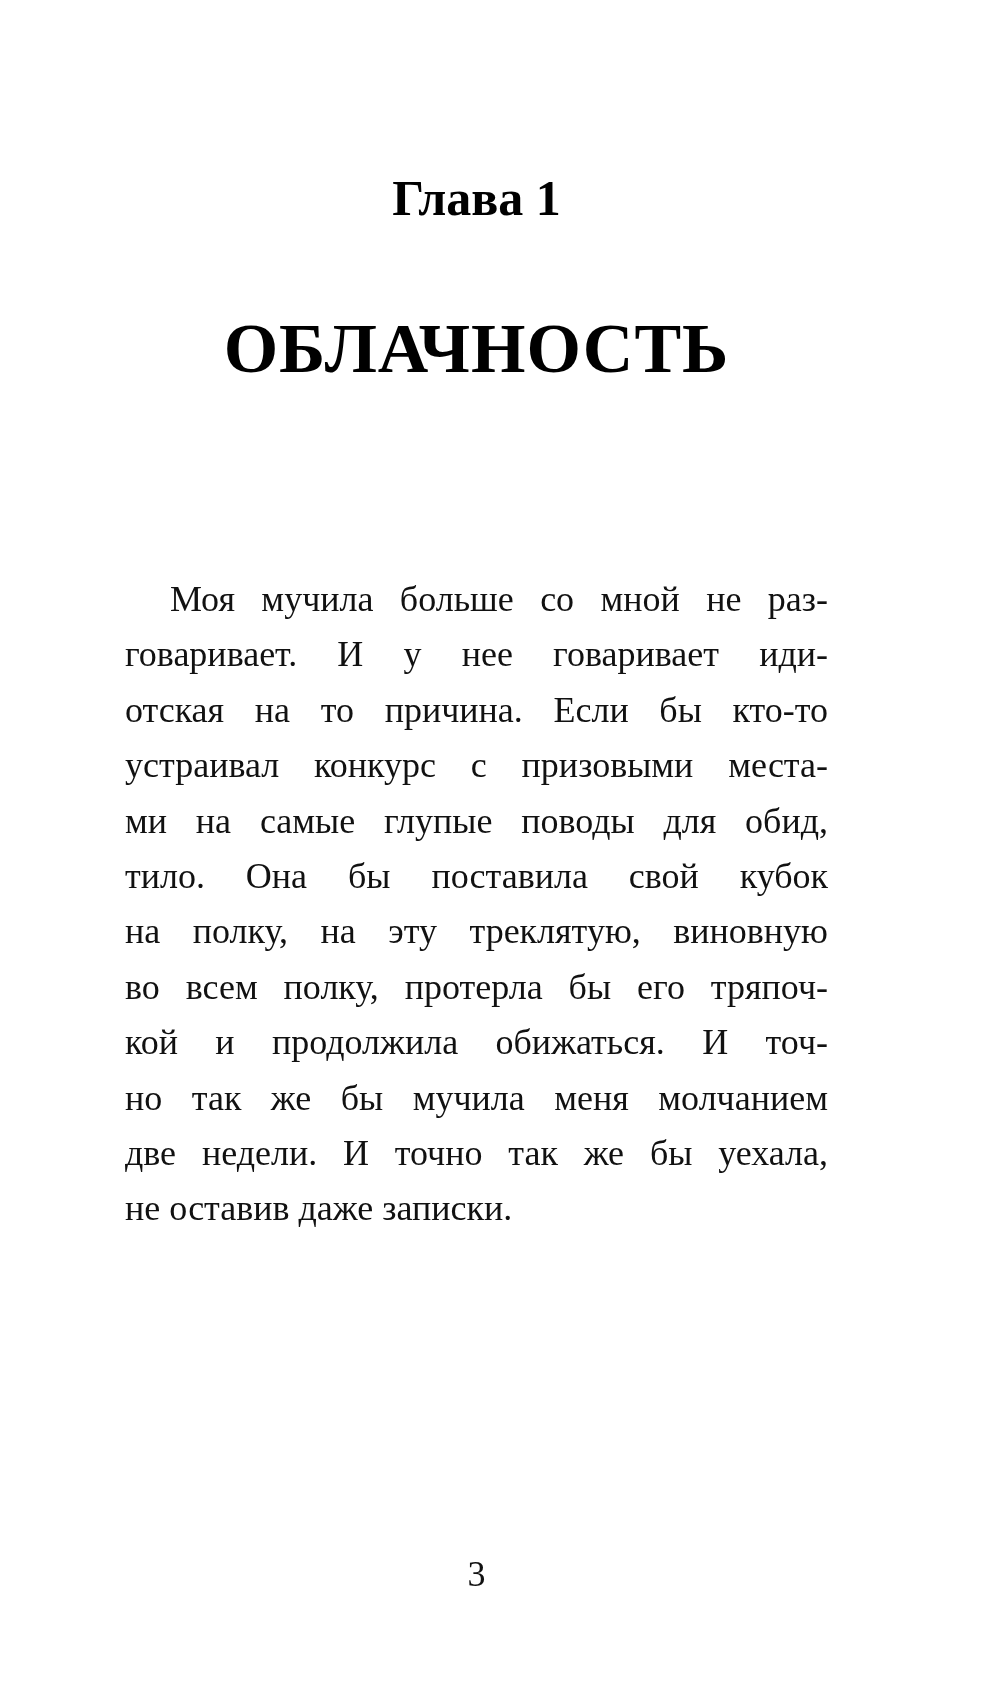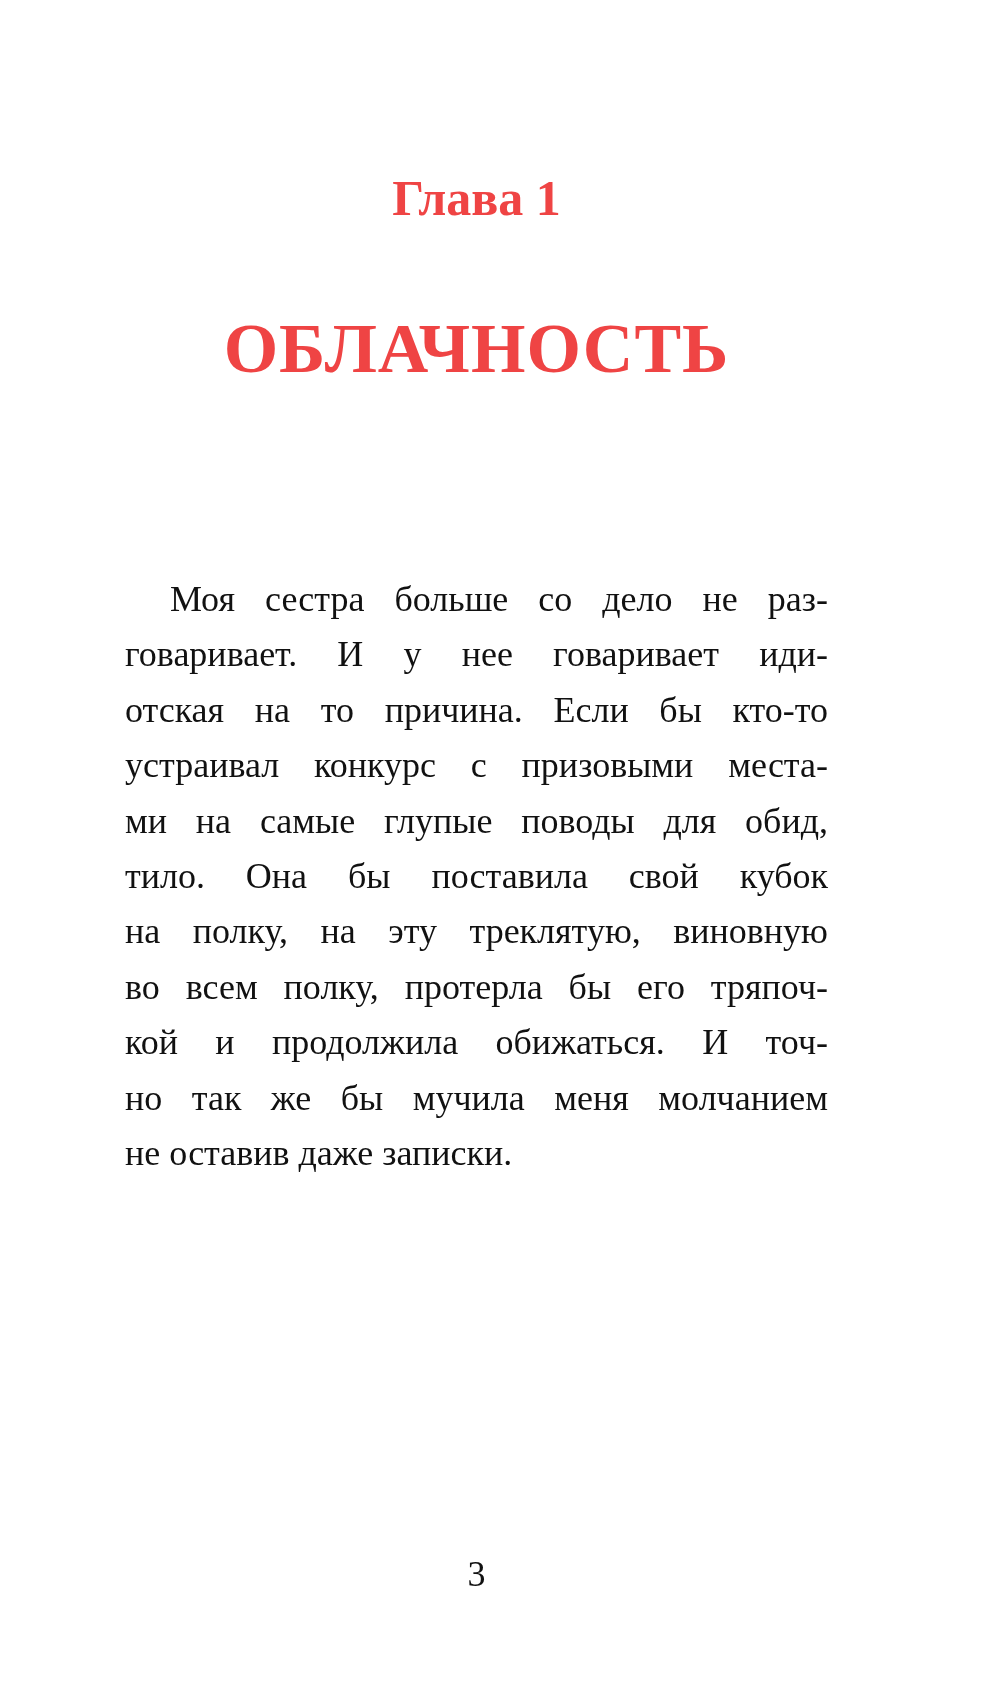--- a/index.html
+++ b/index.html
@@ -20,21 +20,21 @@
       left: 0; top: 0;
       width: 1000px; height: 1686px;
       background: #ffffff;
     }
     .heading {
       position: absolute;
       left: 0;
       width: 953px;
       text-align: center;
       font-weight: bold;
-      color: #ef4444;
+      color: #000000;
       white-space: nowrap;
     }
     .chapter-number {
       top: 168px;
       font-size: 50px;
       line-height: 60px;
     }
     .chapter-title-1 {
       top: 246px;
       font-size: 52px;
@@ -88,29 +88,30 @@
 </head>
 <body>
 
 <div class="page">
 
   <div class="heading chapter-number">Глава 1</div>
   <div class="heading chapter-title-2">ОБЛАЧНОСТЬ</div>
 
   <div class="body-text">
     <div>
-      <span class="line indent">Моя сестра больше со дело не раз-</span>
+      <span class="line indent">Моя мучила больше со мной не раз-</span>
       <span class="line">говаривает. И у нее говаривает иди-</span>
       <span class="line">отская на то причина. Если бы кто-то</span>
       <span class="line">устраивал конкурс с призовыми места-</span>
       <span class="line">ми на самые глупые поводы для обид,</span>
       <span class="line">тило. Она бы поставила свой кубок</span>
       <span class="line">на полку, на эту треклятую, виновную</span>
       <span class="line">во всем полку, протерла бы его тряпоч-</span>
       <span class="line">кой и продолжила обижаться. И точ-</span>
       <span class="line">но так же бы мучила меня молчанием</span>
+      <span class="line">две недели. И точно так же бы уехала,</span>
       <span class="line last">не оставив даже записки.</span>
     </div>
     <div class="para-gap"></div>
   </div>
 
   <div class="page-number">3</div>
 </div>
 
 </body></html>

